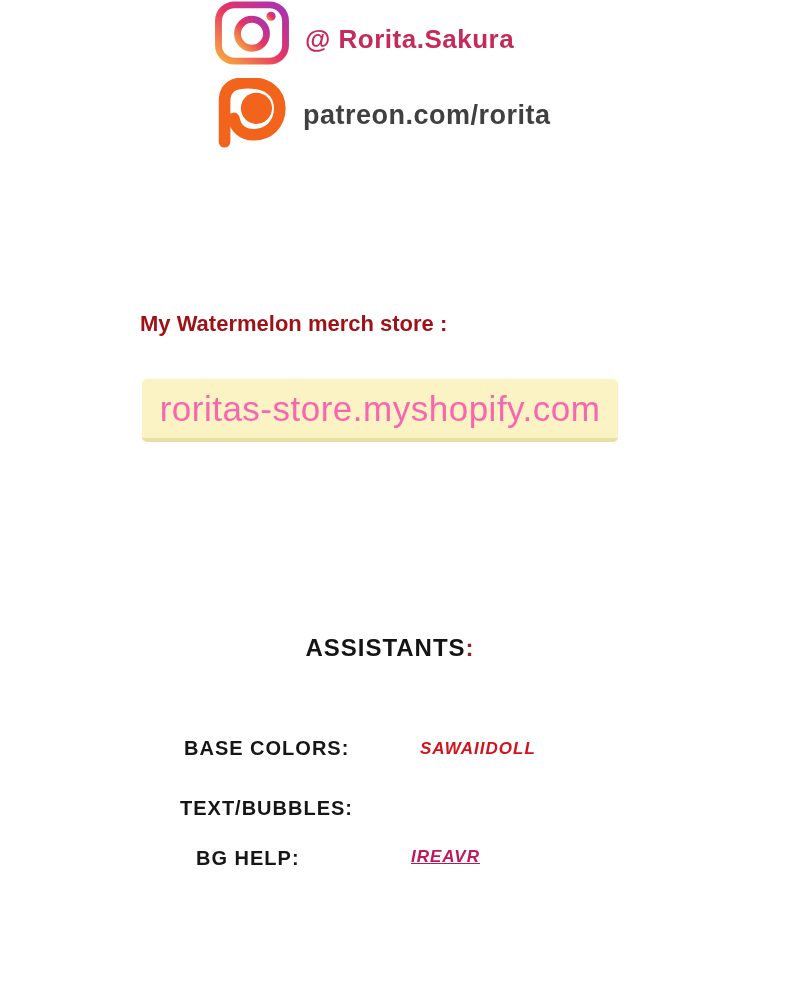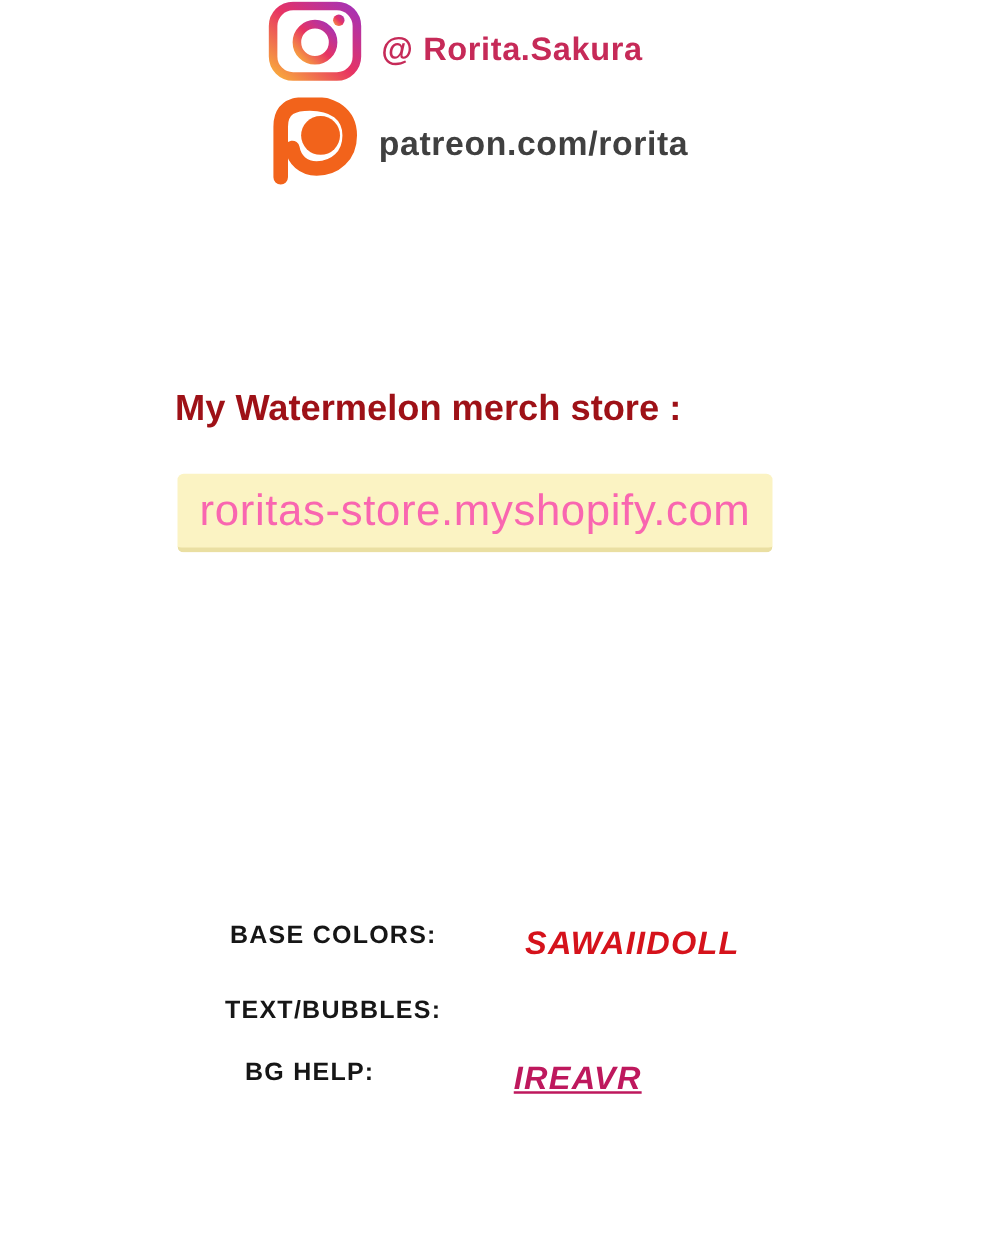--- a/index.html
+++ b/index.html
@@ -24,21 +24,21 @@
   .pat-icon { left: 212px; top: 78px; width: 78px; height: 70px; }
   .pat-url {
     left: 303px; top: 100px;
     font-size: 27px; font-weight: 700; letter-spacing: 0.5px;
     white-space: nowrap;
   }
 
   
   .merch-heading {
     left: 140px; top: 311px;
-    font-size: 29px; font-weight: 700;
+    font-size: 22px; font-weight: 700;
     white-space: nowrap;
   }
   .store-box {
     left: 142px; top: 379px;
     width: 476px; height: 63px;
     border-radius: 5px;
     border-bottom: 4px solid #eadfa2;
     display: flex; align-items: center; justify-content: center;
   }
   .store-url {
@@ -52,21 +52,21 @@
     text-align: center;
     font-size: 24px; font-weight: 700; letter-spacing: 1px;
     color: #141414;
     white-space: nowrap;
   }
   .credit-label {
     font-size: 20px; font-weight: 700; letter-spacing: 1px;
     color: #161616; white-space: nowrap;
   }
   .credit-name {
-    font-size: 26px; font-weight: 700; font-style: italic;
+    font-size: 17px; font-weight: 700; font-style: italic;
     letter-spacing: 1px; white-space: nowrap;
   }
   .r1-label { left: 184px; top: 737px; }
   .r1-name  { left: 420px; top: 739px; }
   .r2-label { left: 180px; top: 797px; }
   .r2-name  { left: 407px; top: 798px; }
   .r3-label { left: 196px; top: 847px; }
   .r3-name  { left: 411px; top: 847px; }
 </style>
 </head>
@@ -99,20 +99,23 @@
   </div>
 
   <div class="abs pat-url" style="color: #404040;">patreon.com/rorita</div>
 
   <div class="abs merch-heading" style="color: rgb(158, 17, 23);">My Watermelon merch store :</div>
 
   <div class="abs store-box" style="background-color: rgb(251, 243, 195);">
     <span class="store-url" style="color: rgb(249, 102, 176);">roritas-store.myshopify.com</span>
   </div>
 
+  <div class="abs assistants-title">
+    <span>ASSISTANTS</span><span style="color: rgb(142, 32, 35);">:</span>
+  </div>
 
   <div class="abs credit-label r1-label">BASE COLORS:</div>
   <div class="abs credit-name r1-name" style="color: rgb(213, 18, 27);">SAWAIIDOLL</div>
 
   <div class="abs credit-label r2-label">TEXT/BUBBLES:</div>
 
   <div class="abs credit-label r3-label">BG HELP:</div>
   <div class="abs credit-name r3-name" style="color: #be185d; text-decoration: underline;">IREAVR</div>
 
 </div>

